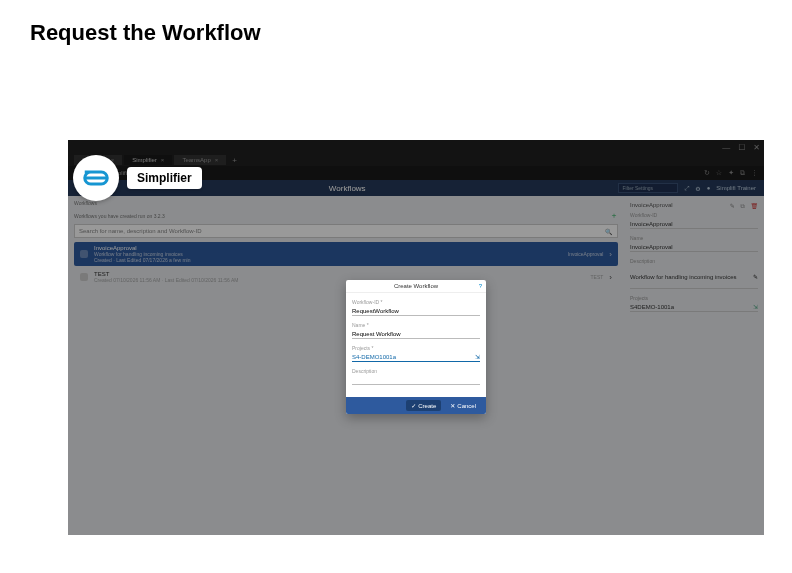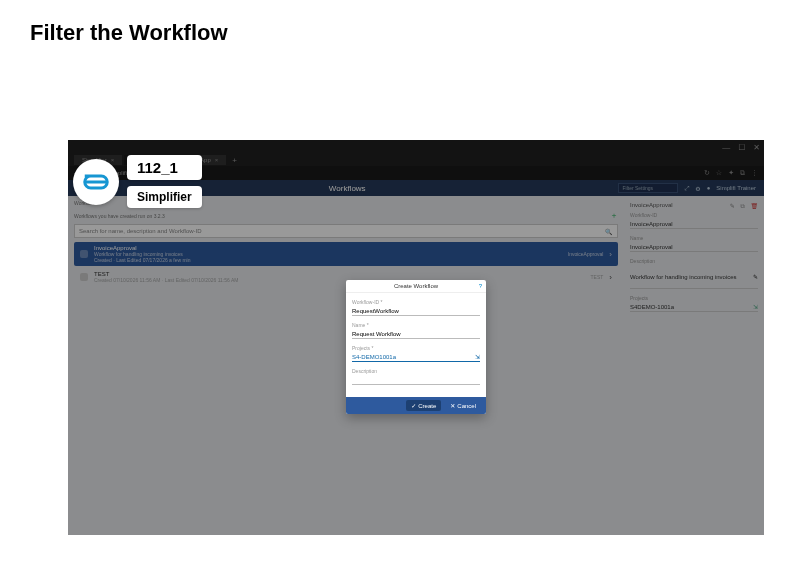--- a/index.html
+++ b/index.html
@@ -89,30 +89,29 @@
   .tutorial-brand { position: absolute; top: 155px; left: 73px; display: flex; align-items: center; gap: 8px; z-index: 10; }
   .logo-circle { width: 46px; height: 46px; border-radius: 50%; background: #fff; display: flex; align-items: center; justify-content: center; box-shadow: 0 1px 4px rgba(0,0,0,0.3); }
   .logo-circle svg { width: 30px; height: 20px; }
   .tutorial-label-stack { display: flex; flex-direction: column; gap: 6px; }
   .tutorial-pill { background: #fff; border-radius: 4px; padding: 4px 10px; font-weight: bold; font-size: 15px; color: #000; white-space: nowrap; box-shadow: 0 1px 3px rgba(0,0,0,0.2); }
   .tutorial-pill.small { font-size: 12px; }
 </style>
 </head>
 <body>
 
-<h1 class="page-title">Filter the Workflow</h1>
+<h1 class="page-title">Request the Workflow</h1>
 
 <div class="tutorial-brand">
   <div class="logo-circle">
     <svg viewBox="0 0 40 24">
         <path d="M5 4 h22 a8 8 0 0 1 0 16 h-14 a8 8 0 0 1 0-16 z M5 12 h30" stroke="#1696d2" stroke-width="4" fill="none" stroke-linecap="round"></path>
       </svg>
   </div>
   <div class="tutorial-label-stack">
-    <div class="tutorial-pill">112_1</div>
     <div class="tutorial-pill small">Simplifier</div>
   </div>
 </div>
 
 <div class="screenshot-area">
   <div class="screenshot-inner">
 
   <div class="titlebar">
     <span>—</span>
     <span>☐</span>

